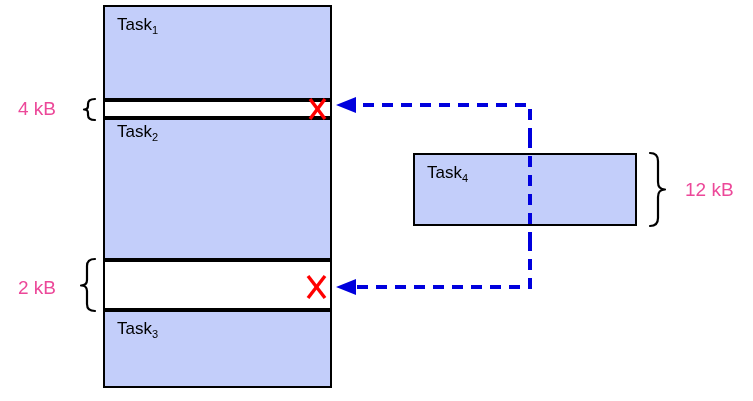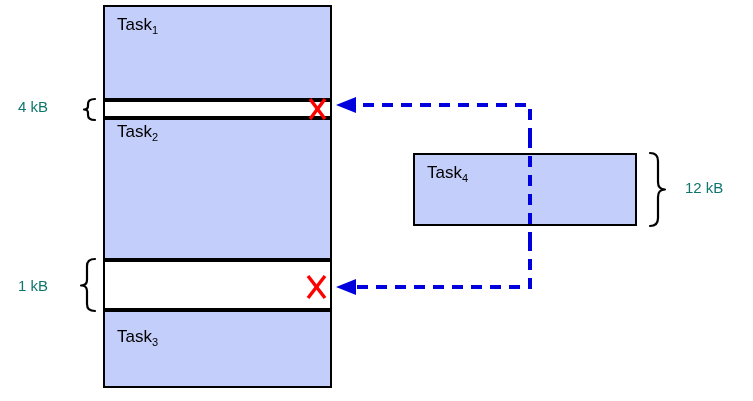--- a/index.html
+++ b/index.html
@@ -3,21 +3,21 @@
 <meta charset="utf-8">
 <style>
   html,body{margin:0;padding:0;background:#ffffff;}
   #stage{position:relative;width:753px;height:401px;background:#ffffff;
          font-family:"Liberation Sans","DejaVu Sans",sans-serif;overflow:hidden;padding-left:32px;}
   .blk{position:absolute;box-sizing:border-box;border:2px solid #000000;}
   .filled{background:#c3cefa;}
   .hole{background:#ffffff;}
   .tasklabel{position:absolute;font-size:17px;color:#000000;line-height:1;white-space:nowrap;}
   .tasklabel sub{font-size:11px;}
-  .sizelabel{position:absolute;font-size:15px;color:#0f766e;line-height:1;white-space:nowrap;}
+  .sizelabel{position:absolute;font-size:19px;color:#ec4899;line-height:1;white-space:nowrap;}
   svg{position:absolute;left:0;top:0;width:753px;height:401px;overflow:visible;}
   .brace{fill:none;stroke:#000000;stroke-width:2.2;stroke-linecap:round;stroke-linejoin:round;}
   .xmark{stroke:#ff0000;stroke-width:3.4;stroke-linecap:butt;}
   .dash{fill:none;stroke:#0000dd;stroke-width:4;stroke-dasharray:11 8;}
   .arrowhead{fill:#0000dd;}
 </style>
 </head>
 <body>
 
 <div id="stage">
@@ -33,33 +33,33 @@
   <div class="blk filled" style="left:103px;top:310px;width:229px;height:78px;"></div>
 
   <div class="tasklabel" style="left:117px;top:16px;">
     <span>Task</span><sub>1</sub>
   </div>
 
   <div class="tasklabel" style="left:117px;top:123px;">
     <span>Task</span><sub>2</sub>
   </div>
 
-  <div class="tasklabel" style="left:117px;top:328px;">
+  <div class="tasklabel" style="left:117px;top:320px;">
     <span>Task</span><sub>3</sub>
   </div>
 
   <div class="blk filled" style="left:413px;top:153px;width:224px;height:73px;"></div>
 
   <div class="tasklabel" style="left:427px;top:164px;text-align:right;">
     <span>Task</span><sub>4</sub>
   </div>
 
   <div class="sizelabel" style="left:18px;top:99px;">4 kB</div>
 
-  <div class="sizelabel" style="left:18px;top:278px;">1 kB</div>
+  <div class="sizelabel" style="left:18px;top:278px;">2 kB</div>
 
   <div class="sizelabel" style="left:685px;top:180px;">12 kB</div>
 
   <svg viewBox="0 0 753 401">
 
     <path class="brace" d="M 95,99 Q 88,99 88,104 L 88,106 Q 88,109.5 84,109.5 Q 88,109.5 88,113 L 88,115 Q 88,120 95,120"></path>
 
     <path class="brace" d="M 95,259 Q 87,259 87,266 L 87,280 Q 87,285.5 81,285.5 Q 87,285.5 87,291 L 87,304 Q 87,311 95,311"></path>
 
     <path class="brace" d="M 650,153 Q 658,153 658,161 L 658,182 Q 658,189.5 665,189.5 Q 658,189.5 658,197 L 658,218 Q 658,226 650,226"></path>

